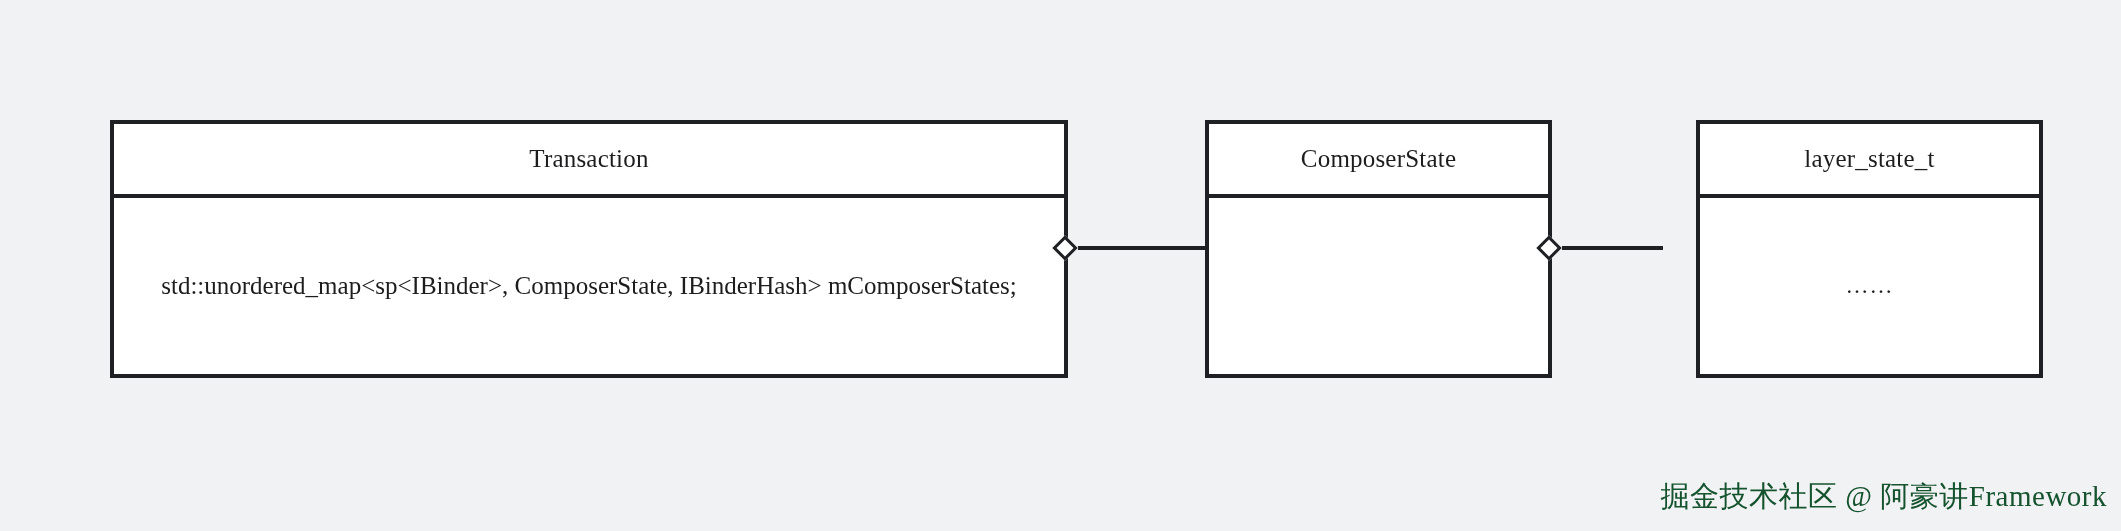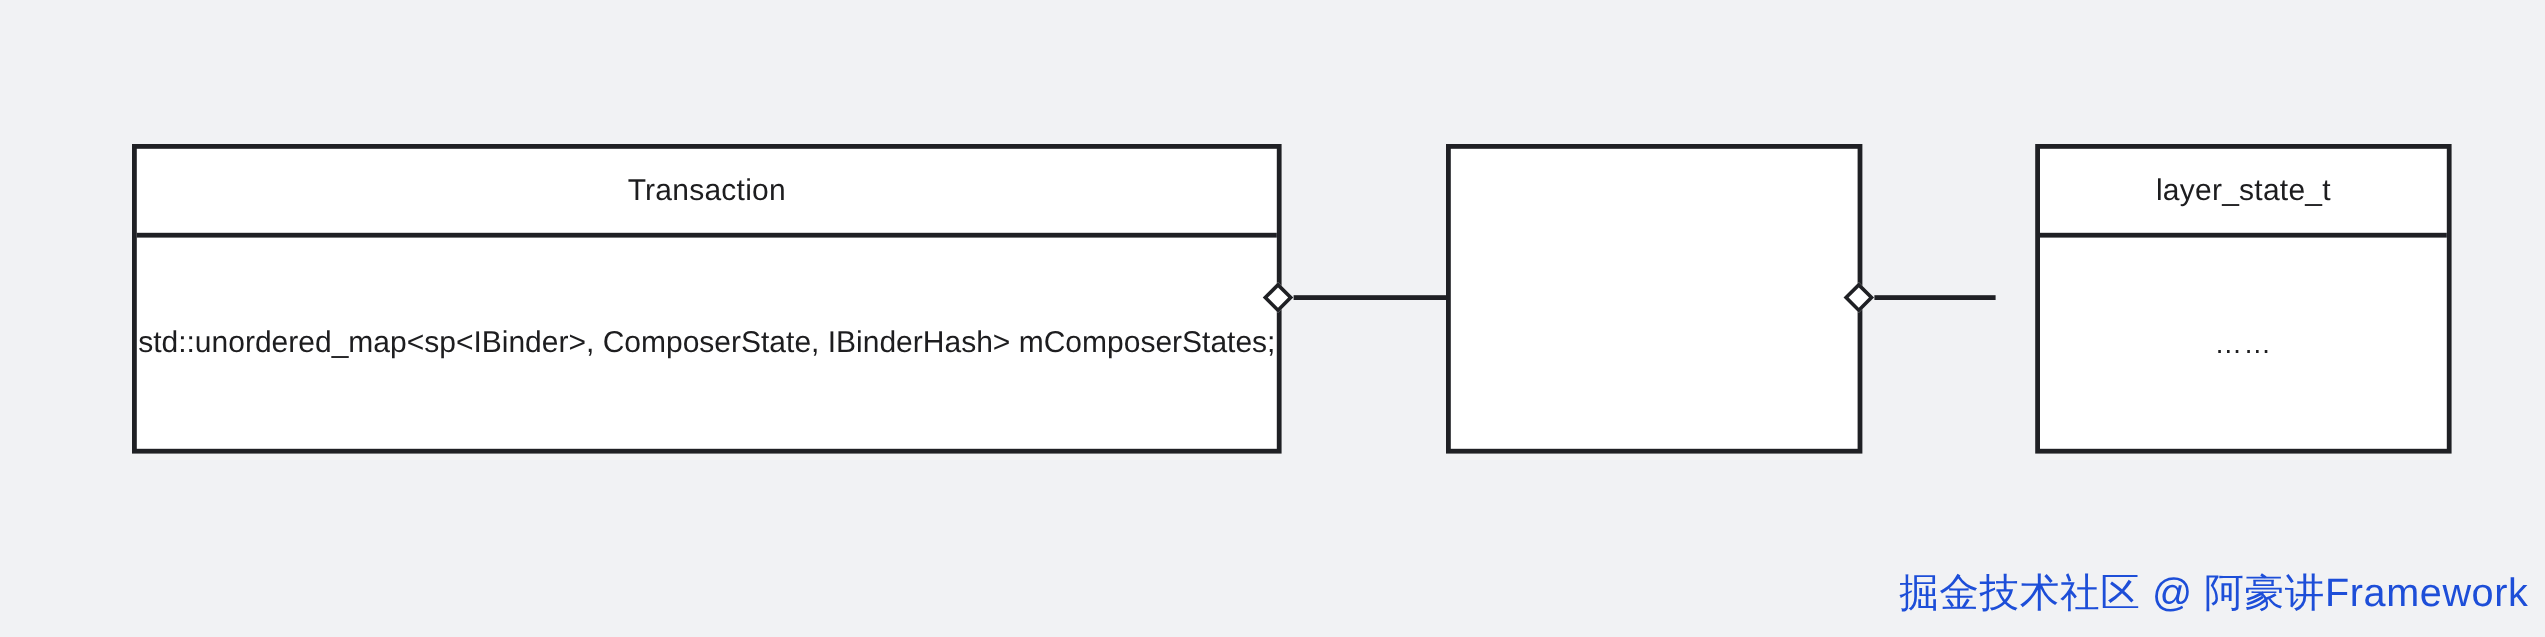--- a/index.html
+++ b/index.html
@@ -15,20 +15,21 @@
     overflow: hidden;
     position: relative;
   }
 
   #diagram-canvas {
     position: absolute;
     left: 0;
     top: 0;
     width: 2121px;
     height: 531px;
+    font-family: Liberation Serif, serif;
   }
 
   
   .uml-class {
     position: absolute;
     background: #ffffff;
     border: 4px solid #1f2024;
     box-sizing: border-box;
     display: flex;
     flex-direction: column;
@@ -132,22 +133,22 @@
     left: 1540px;
     top: 233px;
     width: 123px;
   }
 
   
   #watermark {
     position: absolute;
     right: 14px;
     bottom: 14px;
-    font-size: 33px;
-    color: #1d4ed8;
+    font-size: 29px;
+    color: #14532d;
     white-space: nowrap;
     letter-spacing: 0.5px;
     user-select: none;
   }
 </style>
 </head>
 <body>
 
 <div id="diagram-canvas">
 
@@ -159,20 +160,23 @@
       <span class="uml-attribute">std::unordered_map&lt;sp&lt;IBinder&gt;, ComposerState, IBinderHash&gt; mComposerStates;</span>
     </div>
   </div>
 
   <div class="assoc" id="assoc-transaction-composerstate">
     <span class="assoc-line"></span>
     <span class="assoc-diamond"></span>
   </div>
 
   <div class="uml-class" id="class-composerstate">
+    <div class="uml-class-header">
+      <span class="uml-class-name">ComposerState</span>
+    </div>
   </div>
 
   <div class="assoc" id="assoc-composerstate-layerstatet">
     <span class="assoc-line"></span>
     <span class="assoc-diamond"></span>
   </div>
 
   <div class="uml-class" id="class-layerstatet">
     <div class="uml-class-header">
       <span class="uml-class-name">layer_state_t</span>

